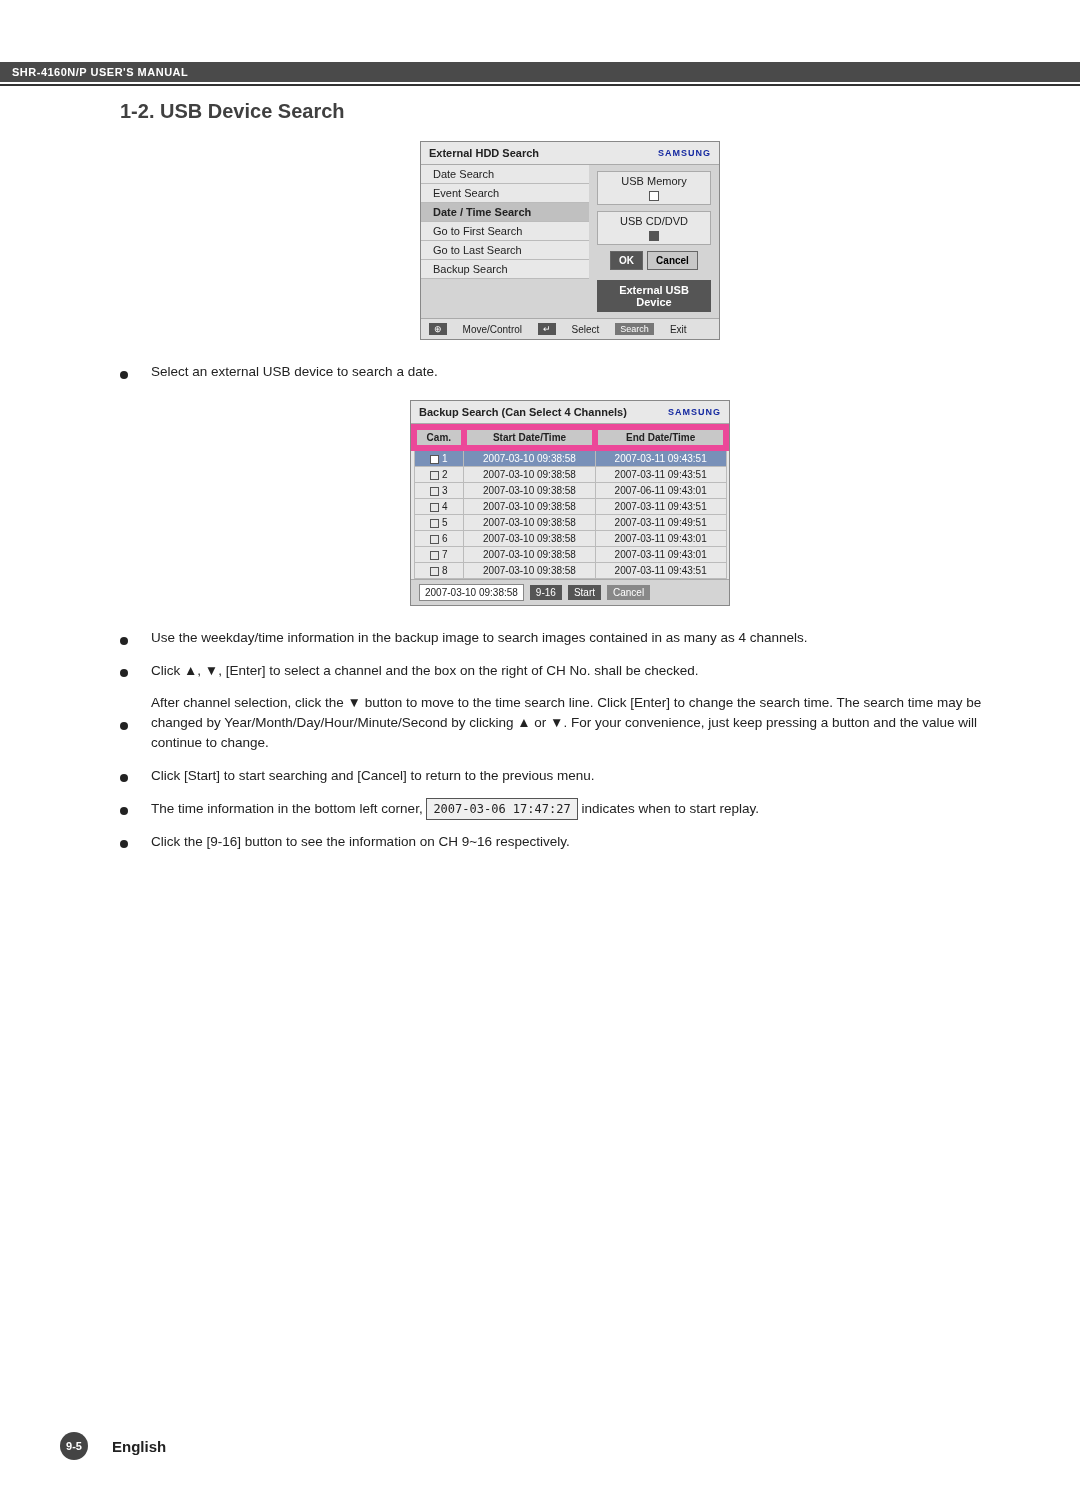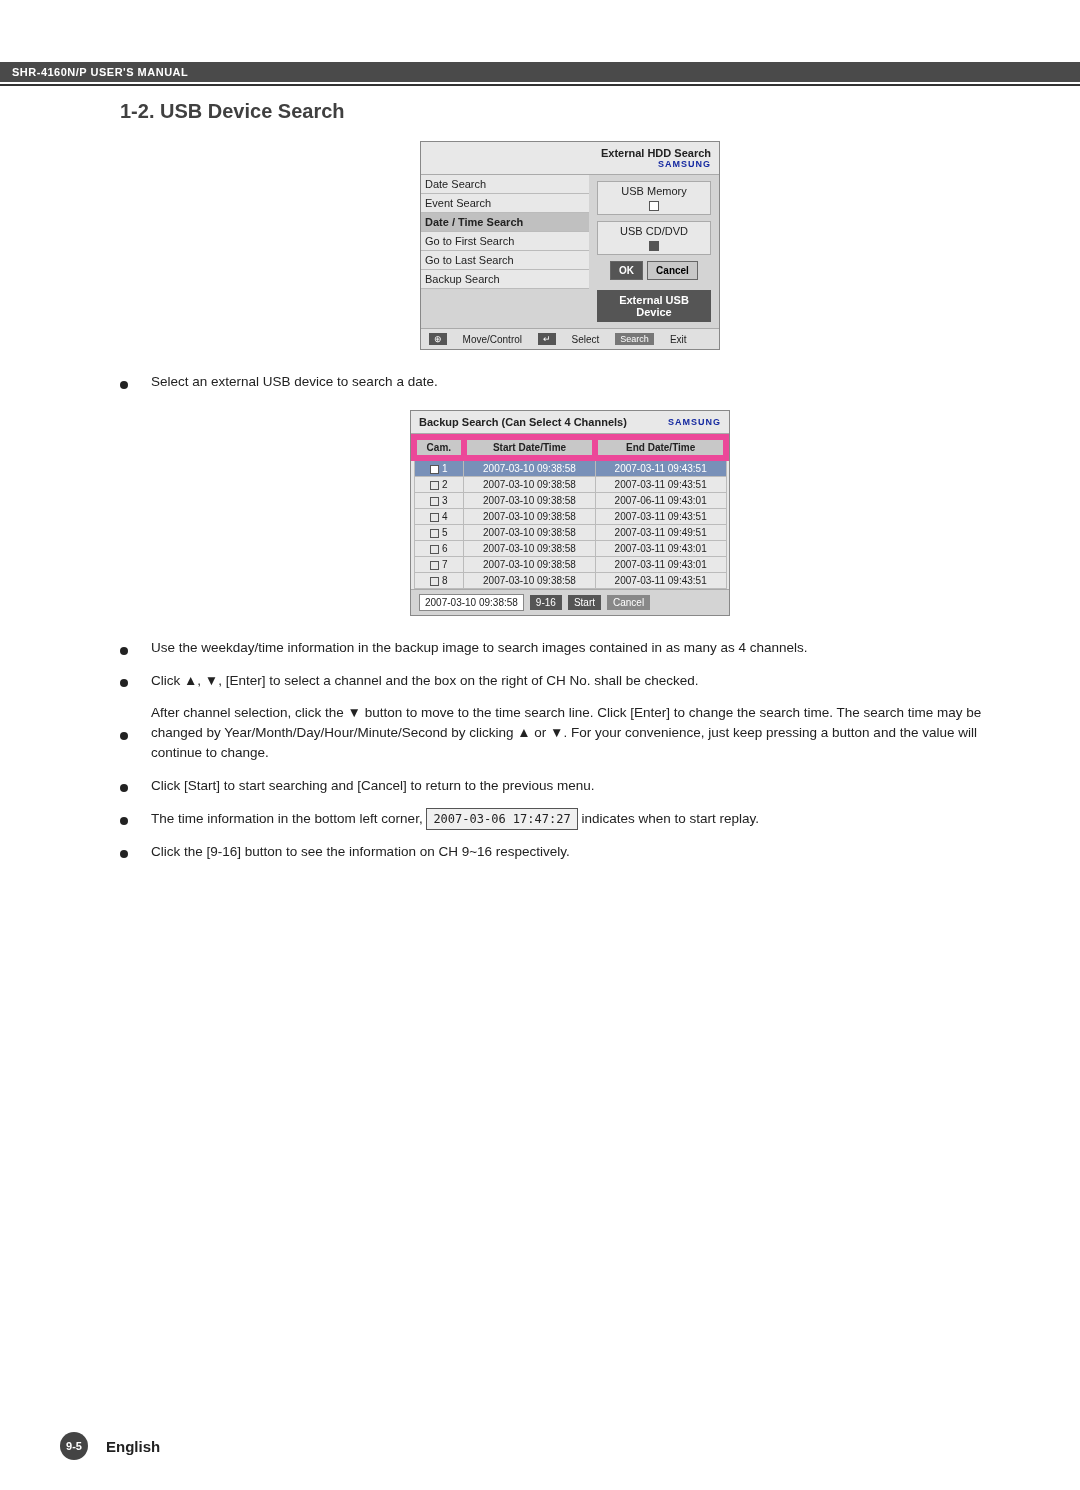--- a/index.html
+++ b/index.html
@@ -63,35 +63,34 @@
       width: 300px;
       font-size: 11px;
       color: #222;
     }
     .dialog-title-row {
       background: #e8e8e8;
       border-bottom: 1px solid #aaa;
       padding: 5px 8px;
       display: flex;
       justify-content: space-between;
-      align-items: flex-end;
-      font-size: 11px;
-      font-weight: bold;
-      flex-direction: column;
+      align-items: center;
+      font-size: 11px;
+      font-weight: bold;
     }
     .samsung-logo {
       font-size: 9px;
       font-weight: bold;
       letter-spacing: 1px;
       color: #1428a0;
     }
     .dialog-menu-item {
       background: #e8e8e8;
       border-bottom: 1px solid #bbb;
-      padding: 3px 4px;
+      padding: 3px 12px;
       font-size: 11px;
     }
     .dialog-menu-item.selected {
       background: #c0c0c0;
       font-weight: bold;
     }
     .dialog-body {
       display: flex;
     }
     .dialog-left {
@@ -269,21 +268,21 @@
       font-family: monospace;
     }
 
     
     .page-footer {
       position: absolute;
       bottom: 30px;
       left: 60px;
       display: flex;
       align-items: center;
-      gap: 18px;
+      gap: 24px;
     }
     .page-badge {
       background: #444;
       color: #fff;
       border-radius: 50%;
       width: 28px;
       height: 28px;
       display: flex;
       align-items: center;
       justify-content: center;

